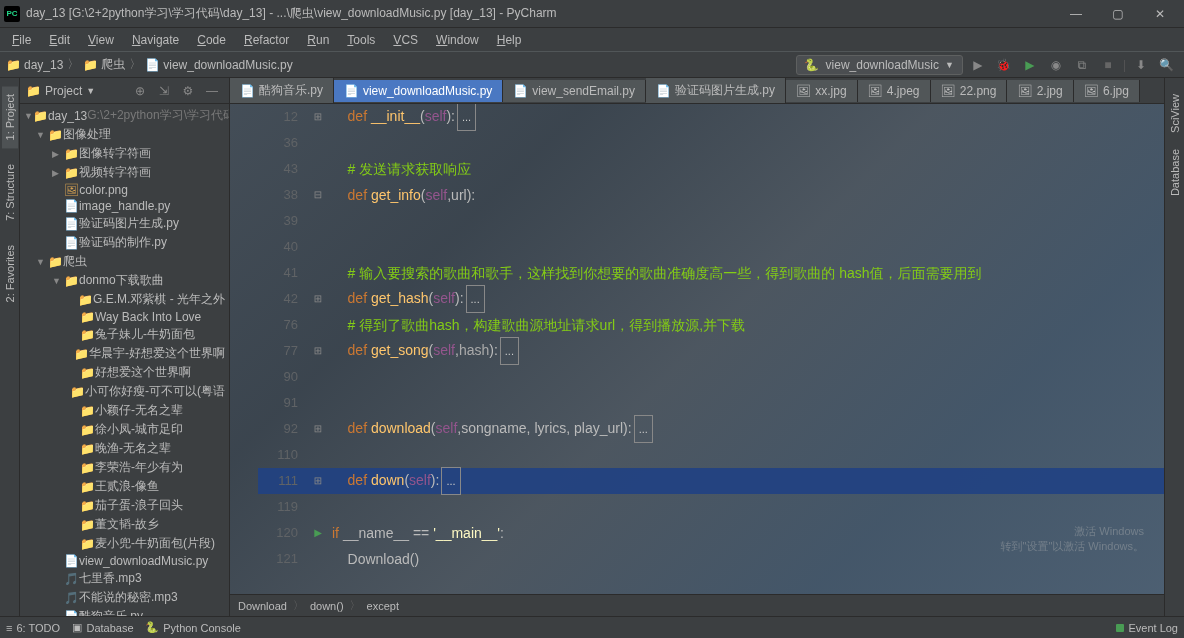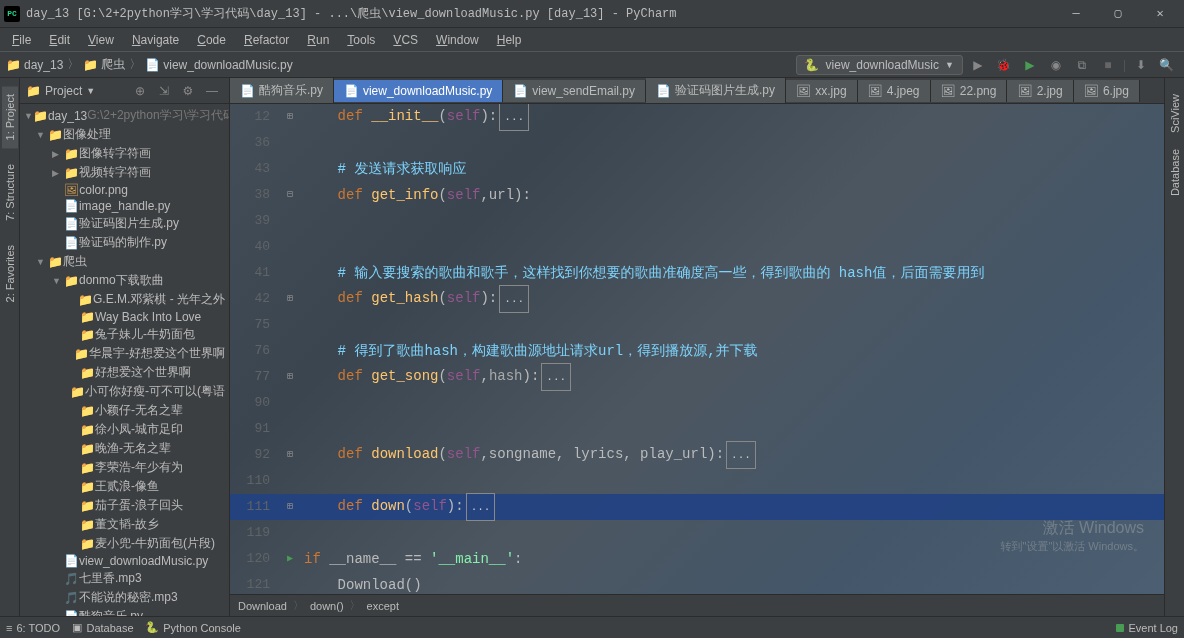--- a/index.html
+++ b/index.html
@@ -1,17 +1,17 @@
 <!DOCTYPE html>
 <html><head>
 <meta charset="utf-8">
 <style>
 * { margin: 0; padding: 0; box-sizing: border-box; }
 body { font-family: "Segoe UI", Arial, sans-serif; font-size: 12px; background: #3c3f41; color: #bbbbbb; width: 1184px; height: 638px; overflow: hidden; position: relative; }
-.titlebar { height: 28px; background: #3c3f41; display: flex; align-items: center; justify-content: space-between; padding: 0 4px; border-bottom: 1px solid #2b2b2b; font-family: Liberation Mono, monospace; }
+.titlebar { height: 28px; background: #3c3f41; display: flex; align-items: center; justify-content: space-between; padding: 0 4px; border-bottom: 1px solid #2b2b2b; }
 .title-left { display: flex; align-items: center; gap: 6px; }
 .app-icon { width: 16px; height: 16px; background: #000; border-radius: 2px; display: flex; align-items: center; justify-content: center; font-size: 8px; color: #21d789; font-weight: bold; }
 .title-text { color: #bbb; font-size: 12px; }
 .window-controls { display: flex; gap: 2px; }
 .wc-btn { width: 40px; height: 24px; display: flex; align-items: center; justify-content: center; color: #bbb; cursor: pointer; }
 .menubar { height: 24px; background: #3c3f41; display: flex; align-items: center; padding: 0 4px; gap: 2px; border-bottom: 1px solid #515658; }
 .menu-item { padding: 2px 8px; cursor: pointer; }
 .menu-item u { text-decoration: underline; }
 .navbar { height: 26px; background: #3c3f41; display: flex; align-items: center; justify-content: space-between; padding: 0 6px; border-bottom: 1px solid #2b2b2b; }
 .breadcrumbs { display: flex; align-items: center; gap: 4px; font-size: 12px; }
@@ -37,31 +37,31 @@
 .tree-label.dim { color: #787878; }
 .indent-1 { padding-left: 16px; }
 .indent-2 { padding-left: 32px; }
 .indent-3 { padding-left: 48px; }
 .editor-area { flex: 1; display: flex; flex-direction: column; position: relative; }
 .editor-bg { position: absolute; inset: 0; background: linear-gradient(135deg, #4a5a6a 0%, #3a4a5a 25%, #5a6a7a 50%, #4a6a8a 75%, #5a7a9a 100%); opacity: 0.55; }
 .tabs { height: 26px; display: flex; align-items: center; border-bottom: 1px solid #2b2b2b; background: #3c3f41; position: relative; z-index: 1; }
 .tab { padding: 4px 10px; display: flex; align-items: center; gap: 4px; cursor: pointer; background: #515658; border-right: 1px solid #2b2b2b; font-size: 12px; }
 .tab.active { background: #4a78c2; color: #fff; }
 .editor-content { flex: 1; position: relative; overflow: hidden; }
-.code-area { position: relative; z-index: 1; font-family: Liberation Mono, monospace; font-size: 14px; line-height: 26px; padding-top: 0; }
+.code-area { position: relative; z-index: 1; font-family: Liberation Sans, sans-serif; font-size: 14px; line-height: 26px; padding-top: 0; padding-left: 28px; }
 .code-line { display: flex; align-items: center; height: 26px; }
 .code-line.highlighted { background: rgba(33, 66, 131, 0.9); }
 .line-num { width: 50px; text-align: right; padding-right: 10px; color: #606366; font-size: 13px; flex-shrink: 0; }
 .gutter { width: 20px; color: #888; font-size: 10px; text-align: center; flex-shrink: 0; }
 .code-text { padding-left: 4px; white-space: pre; }
 .kw { color: #cc7832; }
 .fn { color: #ffc66d; }
 .param { color: #94558d; }
-.str { color: #86efac; }
-.cm { color: #7dd3fc; }
+.str { color: #fef9c3; }
+.cm { color: #84cc16; }
 .fold { display: inline-block; border: 1px solid #888; color: #ccc; padding: 0 4px; font-size: 11px; margin-left: 2px; }
 .breadcrumb-bar { height: 22px; background: #3c3f41; border-top: 1px solid #2b2b2b; display: flex; align-items: center; padding: 0 8px; gap: 6px; font-size: 11px; position: relative; z-index: 1; }
 .bottom-tabs { height: 22px; background: #3c3f41; border-top: 1px solid #2b2b2b; display: flex; align-items: center; justify-content: space-between; padding: 0 6px; font-size: 11px; }
 .bottom-left { display: flex; gap: 12px; }
 .bt-item { display: flex; align-items: center; gap: 4px; cursor: pointer; }
 .right-edge { width: 20px; background: #3c3f41; border-left: 1px solid #2b2b2b; display: flex; flex-direction: column; align-items: center; padding-top: 8px; }
 .green-box { width: 8px; height: 8px; background: #499c54; border-radius: 1px; }
 .watermark { position: absolute; bottom: 40px; right: 20px; color: rgba(180,180,180,0.4); font-size: 14px; z-index: 2; text-align: right; }
 .folder-icon { color: #87939a; }
 .py-icon { color: #3c7ab5; }
@@ -371,25 +371,20 @@
             <span class="line-num">41</span>
             <span class="gutter" style=""></span>
             <span class="code-text">    <span class="cm"># 输入要搜索的歌曲和歌手，这样找到你想要的歌曲准确度高一些，得到歌曲的 hash值，后面需要用到</span></span>
           </div>
           <div class="code-line">
             <span class="line-num">42</span>
             <span class="gutter" style="">⊞</span>
             <span class="code-text">    <span class="kw">def</span> <span class="fn">get_hash</span>(<span class="param">self</span>):<span class="fold">...</span></span>
           </div>
           <div class="code-line">
-            <span class="line-num">75</span>
-            <span class="gutter" style=""></span>
-            <span class="code-text"></span>
-          </div>
-          <div class="code-line">
             <span class="line-num">76</span>
             <span class="gutter" style=""></span>
             <span class="code-text">    <span class="cm"># 得到了歌曲hash，构建歌曲源地址请求url，得到播放源,并下载</span></span>
           </div>
           <div class="code-line">
             <span class="line-num">77</span>
             <span class="gutter" style="">⊞</span>
             <span class="code-text">    <span class="kw">def</span> <span class="fn">get_song</span>(<span class="param">self</span>,<span style="color:#aaa">hash</span>):<span class="fold">...</span></span>
           </div>
           <div class="code-line">
@@ -426,21 +421,21 @@
             <span class="gutter" style="color:#499c54">▶</span>
             <span class="code-text"><span class="kw">if</span> __name__ == <span class="str">'__main__'</span>:</span>
           </div>
           <div class="code-line">
             <span class="line-num">121</span>
             <span class="gutter" style=""></span>
             <span class="code-text">    Download()</span>
           </div>
         </div>
       <div class="watermark">
-        <div style="font-size:16px">激活 Windows</div>
+        <div style="font-size:11px">激活 Windows</div>
         <div style="font-size:11px">转到"设置"以激活 Windows。</div>
       </div>
     </div>
     <div class="breadcrumb-bar" id="bcbar">
         <span>Download</span>
         <span style="color: rgb(102, 102, 102);">〉</span>
         <span>down()</span>
         <span style="color: rgb(102, 102, 102);">〉</span>
         <span>except</span>
       </div>

